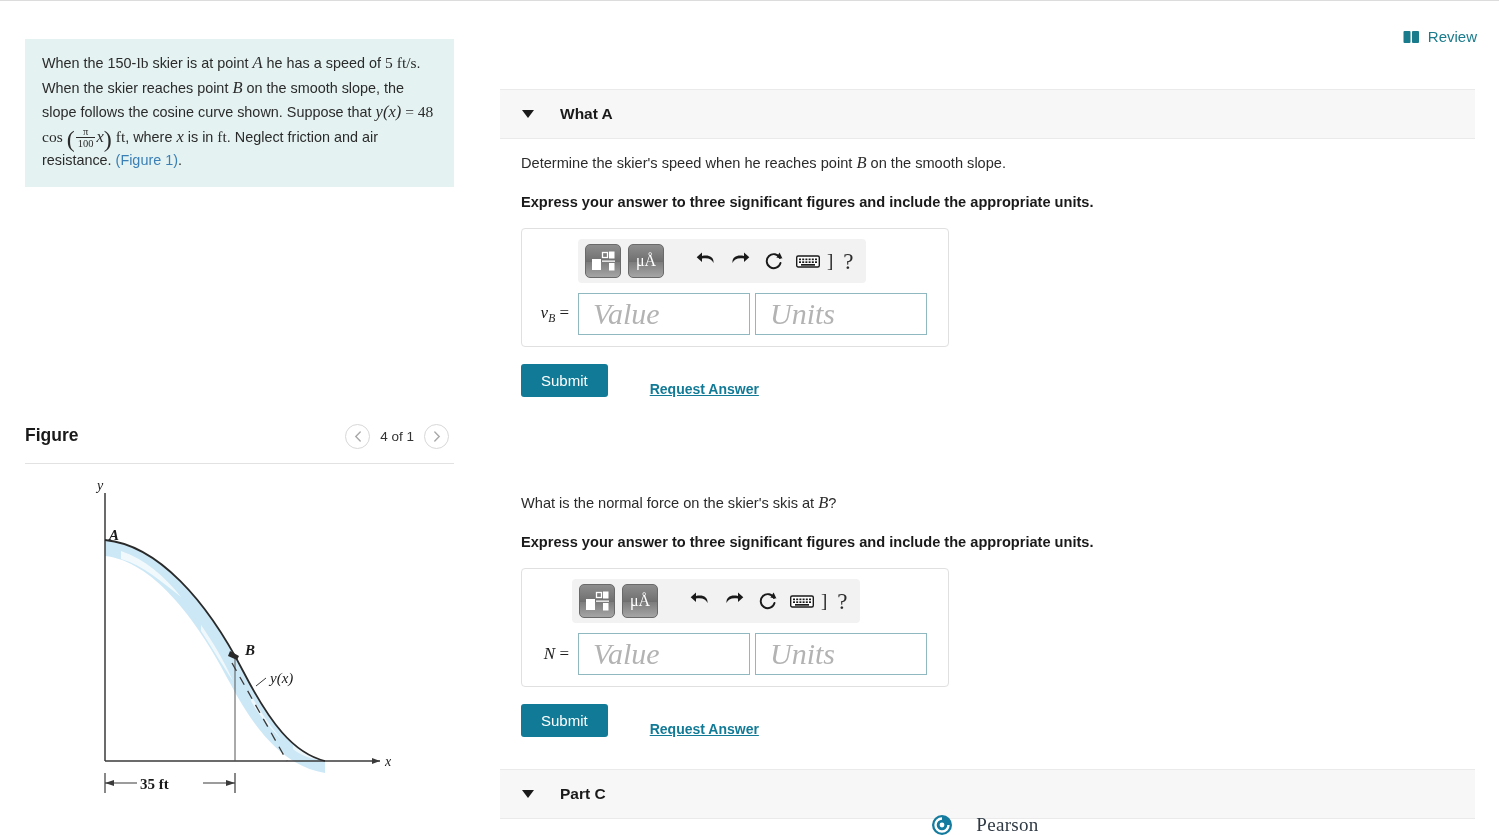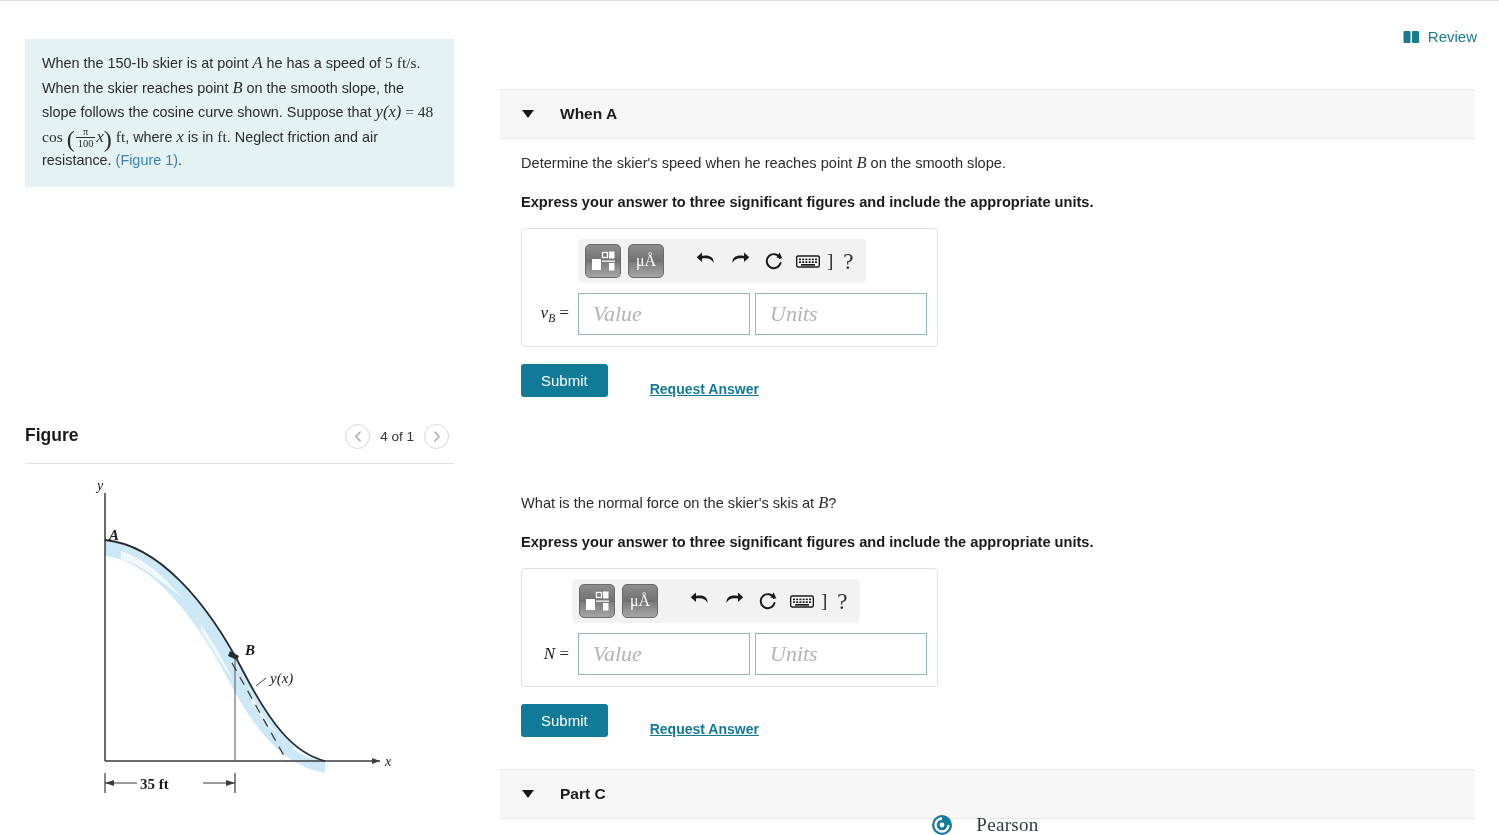--- a/index.html
+++ b/index.html
@@ -118,21 +118,21 @@
   }
   .q-bold {
     font-size: 14.6px; font-weight: bold; color: #1a1a1a;
     margin: 0 0 18px 0; padding-left: 21px;
   }
 
   .answer-box {
     margin-left: 21px;
     border: 1px solid #e0e0e0; border-radius: 4px;
     background: #fff; display: inline-block;
-    padding: 10px 10px 11px 10px;
+    padding: 10px 21px 11px 10px;
   }
   .mathbar {
     background: #f2f2f2; border-radius: 4px;
     display: flex; align-items: center;
     padding: 5px 12px 5px 7px;
     gap: 0px;
     margin: 0 0 10px 46px;
     width: fit-content;
   }
   .gbtn {
@@ -166,21 +166,21 @@
     font-size: 17px; color: #222;
     width: 46px; text-align: right; padding-right: 9px;
     white-space: nowrap;
   }
   .var-label sub { font-size: 11.5px; }
   .eq { font-style: normal; }
   .ans-input {
     height: 42px; border: 1px solid #8fb8c0;
     background: #fff; outline: none;
     font-family: "Liberation Serif", serif; font-style: italic;
-    font-size: 22px; color: #333;
+    font-size: 30px; color: #333;
     padding: 0 14px;
   }
   .ans-input::placeholder { color: #b3b3b3; font-style: italic; opacity: 1; }
   .ans-value { width: 172px; }
   .ans-units { width: 172px; margin-left: 5px; }
 
   .actions { display: flex; align-items: flex-end; margin-left: 21px; }
   .submit-btn {
     background: #117a96; color: #fff; border: none;
     font-family: "Liberation Sans", sans-serif;
@@ -285,21 +285,21 @@
     <div id="review-btn">
       <svg class="book" width="17" height="14" viewBox="0 0 17 14">
         <rect x="0.5" y="1" width="7" height="12" rx="1" fill="#1a7b8c"></rect>
         <rect x="9" y="1" width="7" height="12" rx="1" fill="#1a7b8c"></rect>
       </svg>
       <span>Review</span>
     </div>
 
     <div class="part-header" style="top:88px">
       <span class="caret"></span>
-      <span class="part-label">When A</span>
+      <span class="part-label">What A</span>
     </div>
 
     <div class="part-body" style="top:152px">
       <p class="q-text"><span>Determine the skier's speed when he reaches point </span><span class="mathv">B</span><span> on the smooth slope.</span></p>
       <p class="q-bold">Express your answer to three significant figures and include the appropriate units.</p>
 
       <div class="answer-box">
         <div class="mathbar">
           <div class="gbtn">
             <svg width="24" height="21" viewBox="0 0 24 21">

